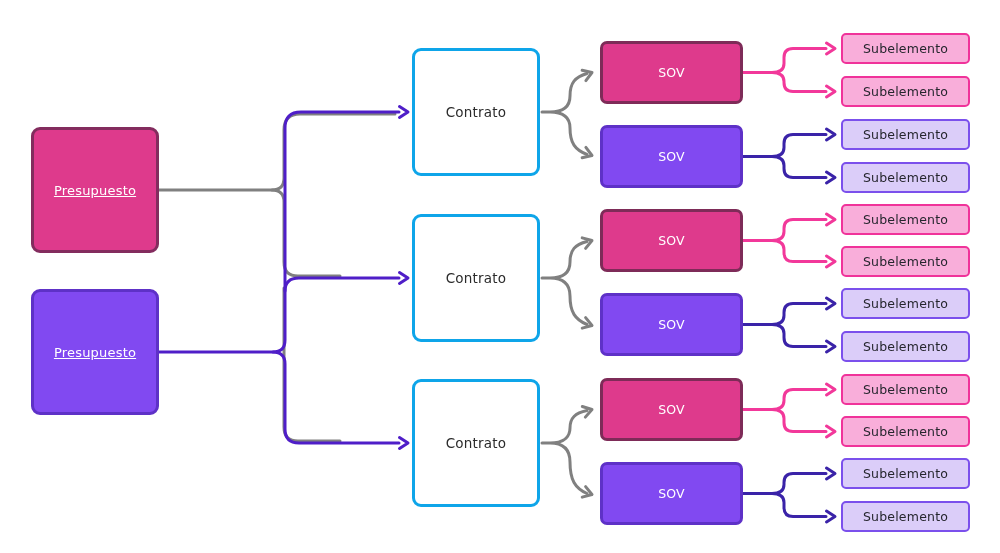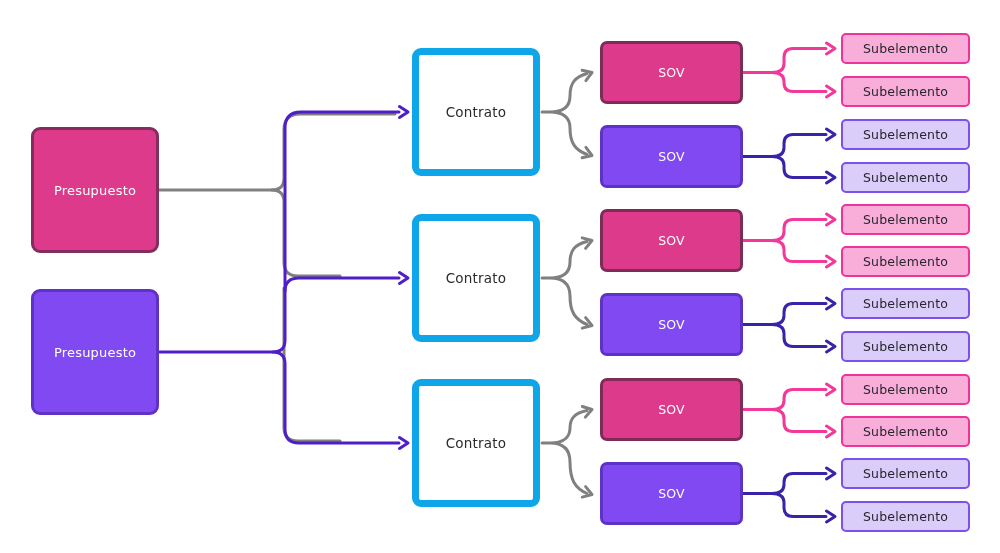--- a/index.html
+++ b/index.html
@@ -13,27 +13,27 @@
   .layer{position:absolute;left:0;top:0;}
   .node{
     position:absolute;
     display:flex;align-items:center;justify-content:center;
     box-sizing:border-box;text-align:center;
     letter-spacing:0.2px;
   }
   .presupuesto{
     width:128px;height:126px;
     border:3.5px solid;border-radius:9px;
-    font-size:13px;color:#ffffff;
+    font-size:13px;color:#ffffff;text-decoration:underline;
   }
   .pres-pink{background:#DE3A8C;border-color:#832C5E;}
   .pres-purple{background:#8149F1;border-color:#5E31C7;}
   .contrato{
     width:128px;height:128px;
-    background:#ffffff;border:7px solid #0ea5e9;border-radius:9px;
+    background:#ffffff;border:3px solid #0ea5e9;border-radius:9px;
     font-size:13.5px;color:#2B2B2B;
   }
   .sov{
     width:143px;height:63px;
     border:3px solid;border-radius:7px;
     font-size:12.5px;color:#ffffff;
   }
   .sov-pink{background:#DE3A8C;border-color:#7E2B58;}
   .sov-purple{background:#8149F1;border-color:#5E31C7;}
   .sub{

